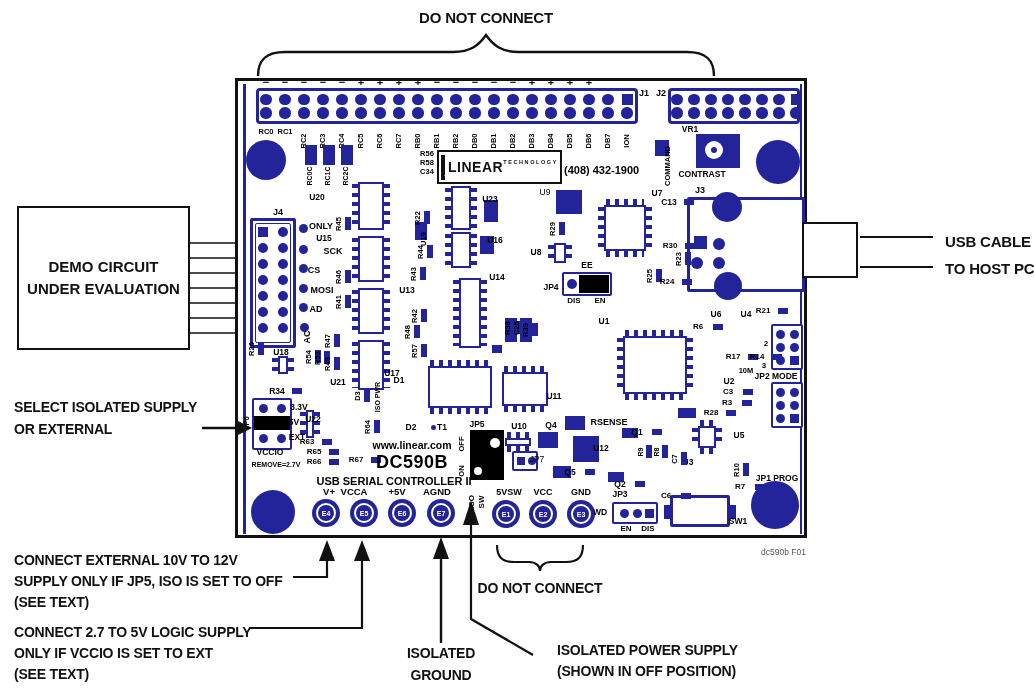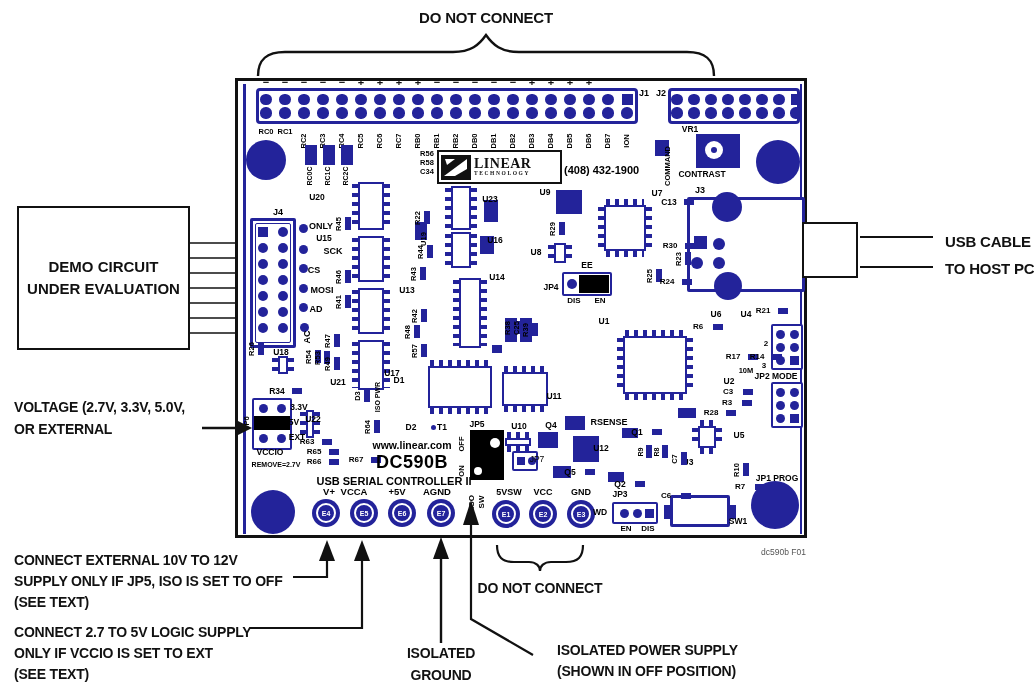--- a/index.html
+++ b/index.html
@@ -327,21 +327,21 @@
       <div style="position: absolute; left: 442px; top: 151px; width: 10px; height: 6px; background: rgb(35, 35, 154);"></div>
       <div style="position: absolute; left: 427px; top: 163px; font-size: 7.5px; font-weight: 700; line-height: 1; white-space: pre; color: rgb(0, 0, 0); transform: translate(-50%, -50%);">R58</div>
       <div style="position: absolute; left: 442px; top: 160px; width: 10px; height: 6px; background: rgb(35, 35, 154);"></div>
       <div style="position: absolute; left: 427px; top: 172px; font-size: 7.5px; font-weight: 700; line-height: 1; white-space: pre; color: rgb(0, 0, 0); transform: translate(-50%, -50%);">C34</div>
       <div style="position: absolute; left: 442px; top: 169px; width: 10px; height: 6px; background: rgb(35, 35, 154);"></div>
       <div style="position: absolute; left: 668px; top: 166px; font-size: 7.5px; font-weight: 700; line-height: 1; white-space: pre; color: rgb(0, 0, 0); transform: translate(-50%, -50%) rotate(-90deg);">COMMAND</div>
       <div style="position: absolute; left: 690px; top: 129px; font-size: 8.5px; font-weight: 700; line-height: 1; white-space: pre; color: rgb(0, 0, 0); transform: translate(-50%, -50%);">VR1</div>
       <div style="position: absolute; left: 702px; top: 174px; font-size: 8.5px; font-weight: 700; line-height: 1; white-space: pre; color: rgb(0, 0, 0); transform: translate(-50%, -50%);">CONTRAST</div>
       <div style="position: absolute; left: 317px; top: 197px; font-size: 8.5px; font-weight: 700; line-height: 1; white-space: pre; color: rgb(0, 0, 0); transform: translate(-50%, -50%);">U20</div>
       <div style="position: absolute; left: 490px; top: 199px; font-size: 8.5px; font-weight: 700; line-height: 1; white-space: pre; color: rgb(0, 0, 0); transform: translate(-50%, -50%);">U23</div>
-      <div style="position: absolute; left: 545px; top: 192px; font-size: 8.5px; font-weight: 700; line-height: 1; white-space: pre; color: rgb(0, 0, 0); transform: translate(-50%, -50%);">U9</div>
+      <div style="position: absolute; left: 545px; top: 192px; font-size: 8.5px; font-weight: 400; line-height: 1; white-space: pre; color: rgb(0, 0, 0); transform: translate(-50%, -50%);">U9</div>
       <div style="position: absolute; left: 536px; top: 252px; font-size: 8.5px; font-weight: 700; line-height: 1; white-space: pre; color: rgb(0, 0, 0); transform: translate(-50%, -50%);">U8</div>
       <div style="position: absolute; left: 495px; top: 240px; font-size: 8.5px; font-weight: 700; line-height: 1; white-space: pre; color: rgb(0, 0, 0); transform: translate(-50%, -50%);">U16</div>
       <div style="position: absolute; left: 497px; top: 277px; font-size: 8.5px; font-weight: 700; line-height: 1; white-space: pre; color: rgb(0, 0, 0); transform: translate(-50%, -50%);">U14</div>
       <div style="position: absolute; left: 553px; top: 229px; font-size: 7.5px; font-weight: 700; line-height: 1; white-space: pre; color: rgb(0, 0, 0); transform: translate(-50%, -50%) rotate(-90deg);">R29</div>
       <div style="position: absolute; left: 559px; top: 222px; width: 6px; height: 13px; background: rgb(35, 35, 154);"></div>
       <div style="position: absolute; left: 418px; top: 218px; font-size: 7.5px; font-weight: 700; line-height: 1; white-space: pre; color: rgb(0, 0, 0); transform: translate(-50%, -50%) rotate(-90deg);">R22</div>
       <div style="position: absolute; left: 424px; top: 211px; width: 6px; height: 13px; background: rgb(35, 35, 154);"></div>
       <div style="position: absolute; left: 424px; top: 239px; font-size: 7.5px; font-weight: 700; line-height: 1; white-space: pre; color: rgb(0, 0, 0); transform: translate(-50%, -50%) rotate(-90deg);">U19</div>
       <div style="position: absolute; left: 278px; top: 212px; font-size: 9px; font-weight: 700; line-height: 1; white-space: pre; color: rgb(0, 0, 0); transform: translate(-50%, -50%);">J4</div>
       <div style="position: absolute; left: 321px; top: 226px; font-size: 9px; font-weight: 700; line-height: 1; white-space: pre; color: rgb(0, 0, 0); transform: translate(-50%, -50%);">ONLY</div>
@@ -496,21 +496,21 @@
       <div style="position: absolute; left: 364px; top: 389px; width: 6px; height: 13px; background: rgb(35, 35, 154);"></div>
       <div style="position: absolute; left: 377px; top: 397px; font-size: 7px; font-weight: 700; line-height: 1; white-space: pre; color: rgb(0, 0, 0); transform: translate(-50%, -50%) rotate(-90deg);">ISO PWR</div>
     </div>
 
   <div style="position:absolute;left:437px;top:150px;width:125px;height:34px;border:2.5px solid #111;box-sizing:border-box;display:flex;align-items:center;gap:3px;background:#fff;padding:1px 2px;z-index:12;">
     <svg width="30" height="25">
       <rect x="0" y="0" width="30" height="25" fill="#111"></rect>
       <path d="M3,21 L26,4 L26,14 L14,21 Z" fill="#fff"></path>
       <path d="M4,4 L14,4 L6,10 Z" fill="#fff"></path>
     </svg>
-    <div style="display:flex;flex-direction:column;line-height:1;font-family:Liberation Serif, serif;">
+    <div style="display:flex;flex-direction:row;line-height:1;">
       <span style="font-size:14px;font-weight:700;letter-spacing:.5px;">LINEAR</span>
       <span style="font-size:5.5px;font-weight:700;letter-spacing:1.6px;">TECHNOLOGY</span>
     </div>
   </div>
   <div class="lbl" style="left:564px;top:170px;font-size:11px;transform:translate(0,-50%);z-index:12;">(408) 432-1900</div>
 
   <div class="lbl" style="left:412px;top:445px;font-size:10.5px;z-index:12;">www.linear.com</div>
   <div class="lbl" style="left:412px;top:462px;font-size:18px;letter-spacing:.5px;z-index:12;">DC590B</div>
   <div class="lbl" style="left:394px;top:481px;font-size:11px;z-index:12;">USB SERIAL CONTROLLER II</div>
 
@@ -558,21 +558,21 @@
     <div>DEMO CIRCUIT</div>
     <div>UNDER EVALUATION</div>
   </div>
 
   <div class="ann" style="left:945px;top:228px;font-size:15px;line-height:27px;z-index:31;">
     <div>USB CABLE</div>
     <div>TO HOST PC</div>
   </div>
 
   <div class="ann" style="left:14px;top:396px;font-size:14px;line-height:22px;z-index:31;">
-    <div>VOLTAGE (2.7V, 3.3V, 5.0V,</div>
+    <div>SELECT ISOLATED SUPPLY</div>
     <div>OR EXTERNAL</div>
   </div>
 
   <div class="ann" style="left:14px;top:550px;font-size:14px;line-height:21px;z-index:31;">
     <div>CONNECT EXTERNAL 10V TO 12V</div>
     <div>SUPPLY ONLY IF JP5, ISO IS SET TO OFF</div>
     <div>(SEE TEXT)</div>
   </div>
 
   <div class="ann" style="left:14px;top:622px;font-size:14px;line-height:21px;z-index:31;">

